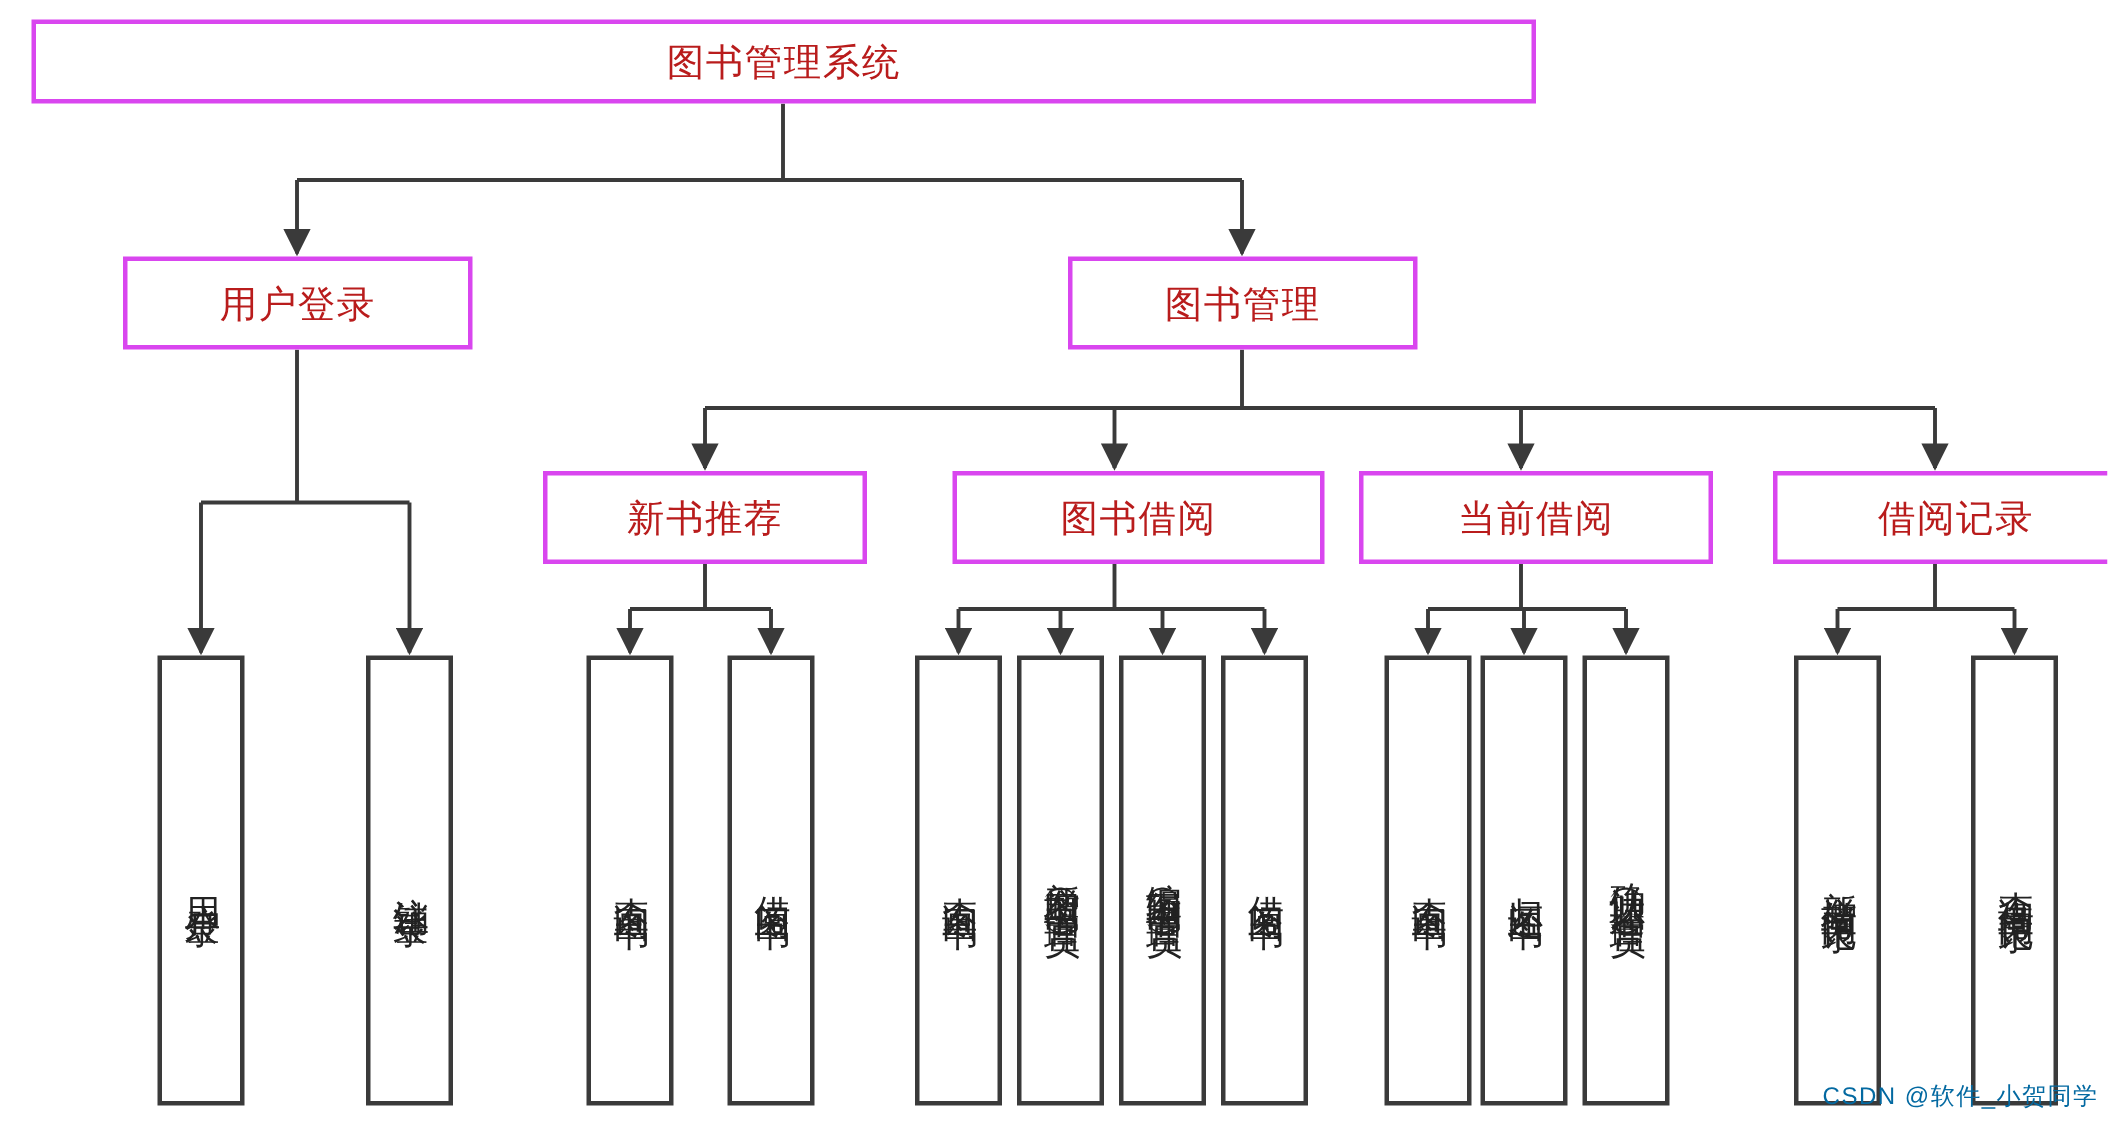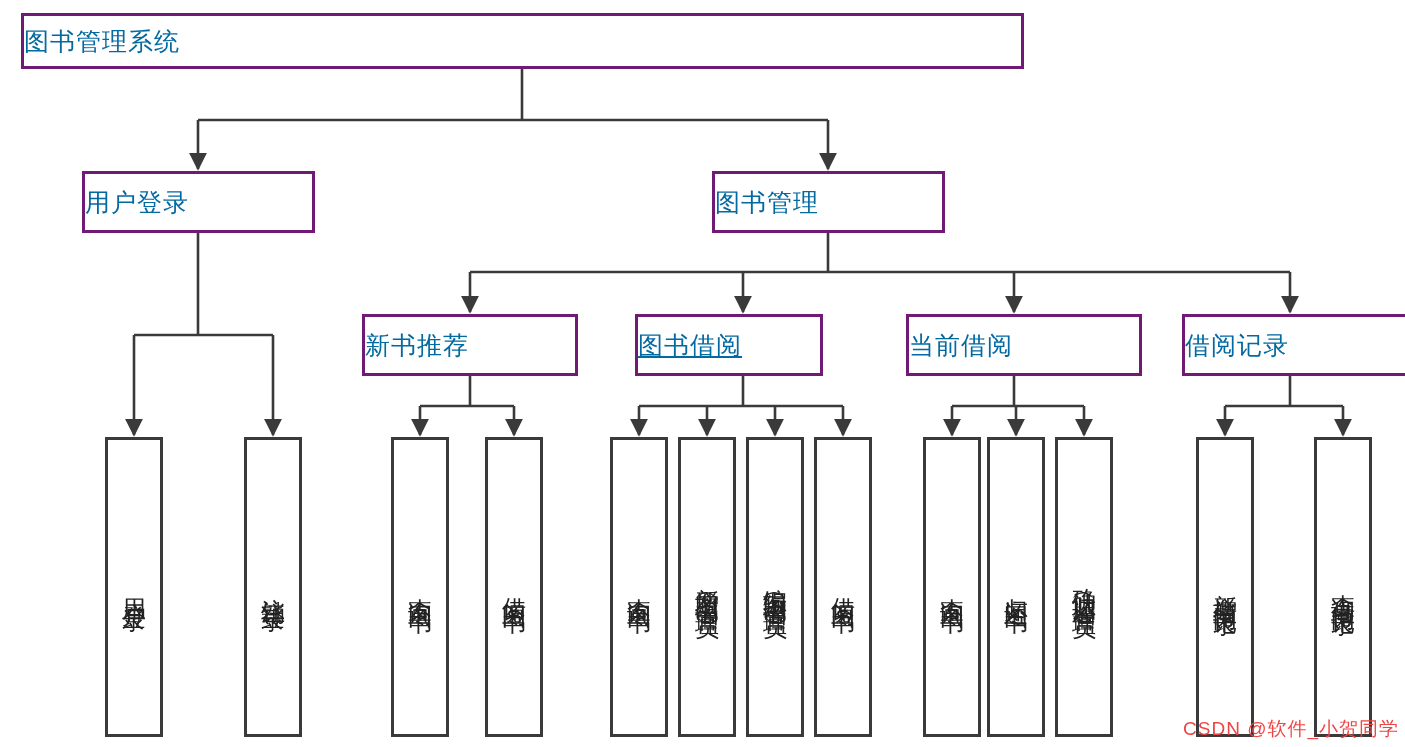--- a/index.html
+++ b/index.html
@@ -12,26 +12,26 @@
     overflow: hidden;
   }
   svg.wires {
     position: absolute;
     left: 0; top: 0;
     width: 1405px; height: 747px;
   }
   .node {
     position: absolute;
     box-sizing: border-box;
-    border: 3px solid #701a75;
+    border: 3px solid #d946ef;
     background: #ffffff;
     display: flex;
     align-items: center;
-    justify-content: flex-start;
-    color: #0369a1;
+    justify-content: center;
+    color: #b91c1c;
     font-size: 25px;
     letter-spacing: 1px;
     white-space: nowrap;
   }
   .leaf {
     position: absolute;
     box-sizing: border-box;
     width: 58px;
     height: 300px;
     top: 437px;
@@ -48,43 +48,43 @@
     line-height: 1.0;
     letter-spacing: 4px;
     color: #222222;
     white-space: nowrap;
   }
   
   .n-root            { left: 21px;   top: 13px;  width: 1003px; height: 56px; }
   .n-user-login      { left: 82px;   top: 171px; width: 233px;  height: 62px; }
   .n-book-mgmt       { left: 712px;  top: 171px; width: 233px;  height: 62px; }
   .n-new-book        { left: 362px;  top: 314px; width: 216px;  height: 62px; }
-  .n-book-borrow     { left: 635px;  top: 314px; width: 188px;  height: 62px; text-decoration: underline; }
+  .n-book-borrow     { left: 635px;  top: 314px; width: 248px;  height: 62px; }
   .n-cur-borrow      { left: 906px;  top: 314px; width: 236px;  height: 62px; }
   .n-borrow-rec      { left: 1182px; top: 314px; width: 244px;  height: 62px; }
   
   .l-1  { left: 105px; }
   .l-2  { left: 244px; }
   .l-3  { left: 391px; }
   .l-4  { left: 485px; }
   .l-5  { left: 610px; }
   .l-6  { left: 678px; }
   .l-7  { left: 746px; }
   .l-8  { left: 814px; }
   .l-9  { left: 923px; }
   .l-10 { left: 987px; }
   .l-11 { left: 1055px; }
   .l-12 { left: 1196px; }
   .l-13 { left: 1314px; }
   .watermark {
     position: absolute;
     right: 6px;
     bottom: 5px;
-    font-size: 19px;
-    color: #ef4444;
+    font-size: 16px;
+    color: #0369a1;
     letter-spacing: 1px;
   }
 </style>
 </head>
 <body>
 
 <div class="canvas">
 
   <svg class="wires" viewBox="0 0 1405 747">
     <defs>

